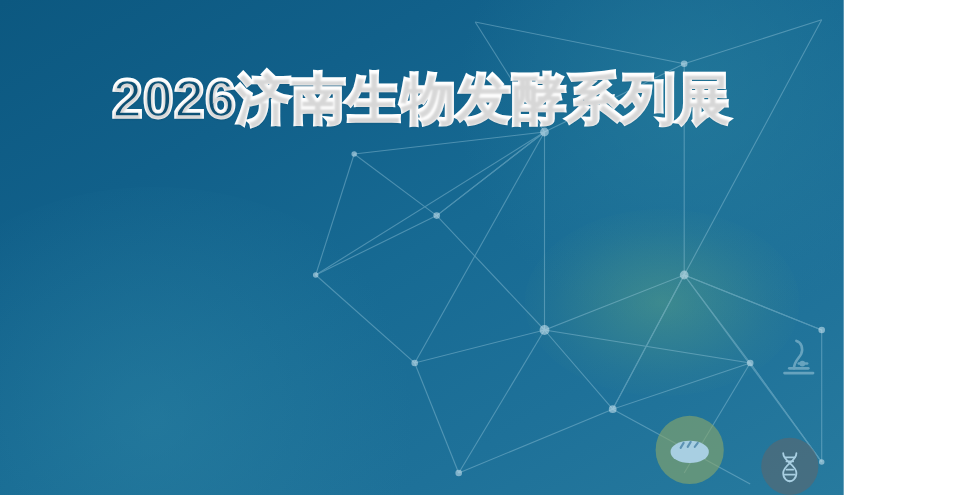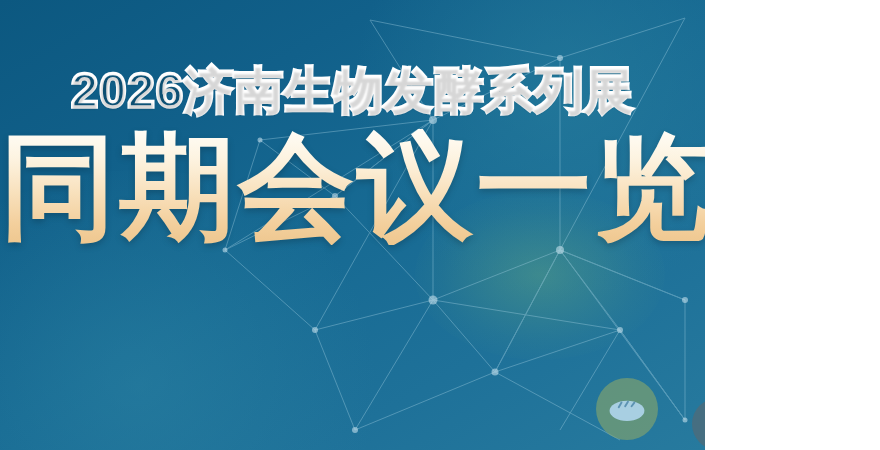--- a/index.html
+++ b/index.html
@@ -2,21 +2,21 @@
 <html><head>
 <meta charset="utf-8">
 <style>
   html, body {
     margin: 0;
     padding: 0;
     background: #ffffff;
   }
   #banner {
     position: relative;
-    width: 705px;
+    width: 767px;
     height: 450px;
     overflow: hidden;
     font-family: "Liberation Sans", "DejaVu Sans", sans-serif;
     background: linear-gradient(150deg, #0c5880 0%, #11608a 26%, #176a93 50%, #1e7199 74%, #277a9e 100%);
   }
 
   
   .glow {
     position: absolute;
     border-radius: 50%;
@@ -200,16 +200,15 @@
   <div class="deco-icon deco-jar">
     <svg viewBox="0 0 48 48" width="40" height="40" fill="none" stroke="#9fd0e4" stroke-width="2.3" stroke-linejoin="round" stroke-linecap="round">
       <path d="M12 16 L12 38 Q12 40 14 40 L34 40 Q36 40 36 38 L36 16 Q36 14 34 14 L14 14 Q12 14 12 16 Z"></path>
       <path d="M12 27 Q17 23 22 27 Q27 31 36 26"></path>
       <path d="M24 14 C24 9 28 7 31 9 C34 11 33 14 31 14"></path>
     </svg>
   </div>
 
   <div id="headline-block">
     <div id="eyebrow">2026济南生物发酵系列展</div>
-    <div id="main-title">同期会议一览</div>
   </div>
 
 </div>
 
 </body></html>

